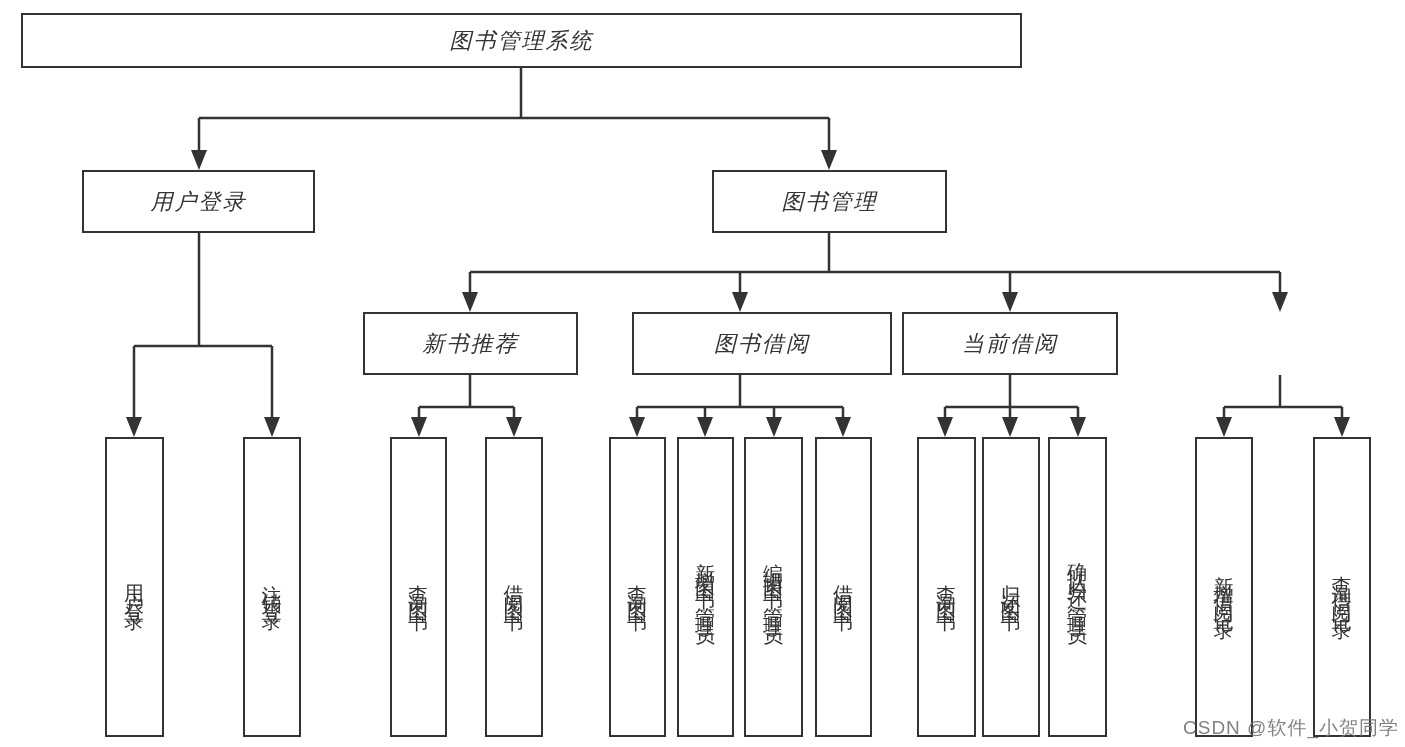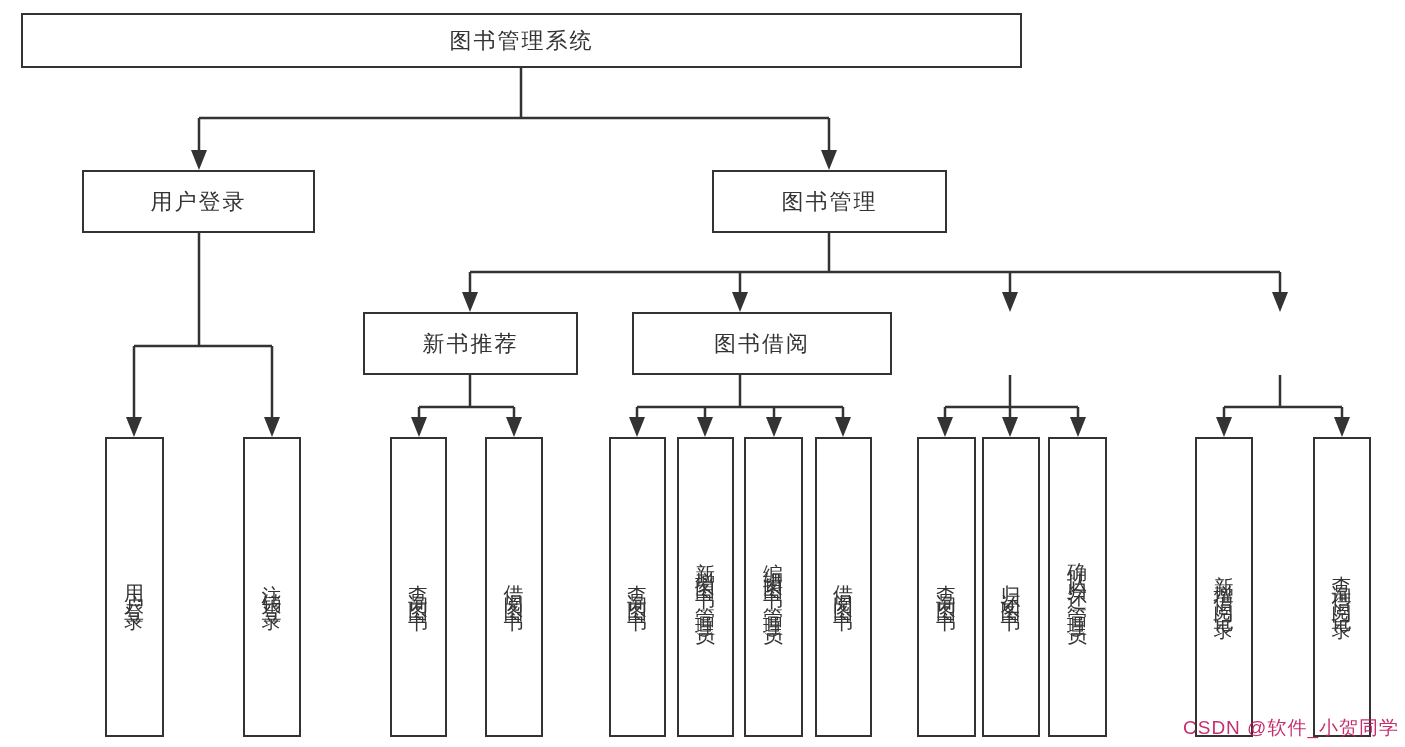--- a/index.html
+++ b/index.html
@@ -18,20 +18,21 @@
   }
   .node {
     position: absolute;
     box-sizing: border-box;
     border: 2.5px solid #333333;
     background: #ffffff;
     display: flex;
     align-items: center;
     justify-content: center;
     z-index: 1;
+    font-style: italic;
   }
   .node .lbl {
     font-size: 22px;
     color: #333333;
     letter-spacing: 2px;
     white-space: nowrap;
   }
   .leaf {
     position: absolute;
     top: 437px;
@@ -53,21 +54,21 @@
     color: #333333;
     white-space: nowrap;
   }
   .watermark {
     position: absolute;
     left: 1183px;
     top: 715px;
     z-index: 5;
     font-size: 19px;
     letter-spacing: 1px;
-    color: #be185d;
+    color: #737373;
     opacity: 0.9;
     white-space: nowrap;
   }
 </style>
 </head>
 <body>
 
 <div class="canvas">
 
   <svg class="connectors" width="1405" height="747" viewBox="0 0 1405 747">
@@ -135,20 +136,23 @@
   <div class="node" style="left:363px; top:312px; width:215px; height:63px;">
     <span class="lbl">新书推荐</span>
   </div>
 
   <div class="node" style="left:712px; top:170px; width:235px; height:63px;">
     <span class="lbl">图书管理</span>
   </div>
   <div class="node" style="left:632px; top:312px; width:260px; height:63px;">
     <span class="lbl">图书借阅</span>
   </div>
+  <div class="node" style="left:902px; top:312px; width:216px; height:63px;">
+    <span class="lbl">当前借阅</span>
+  </div>
 
   <div class="leaf" style="left:105px; width:59px;">
     <span class="vlbl">用户登录</span>
   </div>
   <div class="leaf" style="left:243px; width:58px;">
     <span class="vlbl">注销登录</span>
   </div>
 
   <div class="leaf" style="left:390px; width:57px;">
     <span class="vlbl">查询图书</span>

